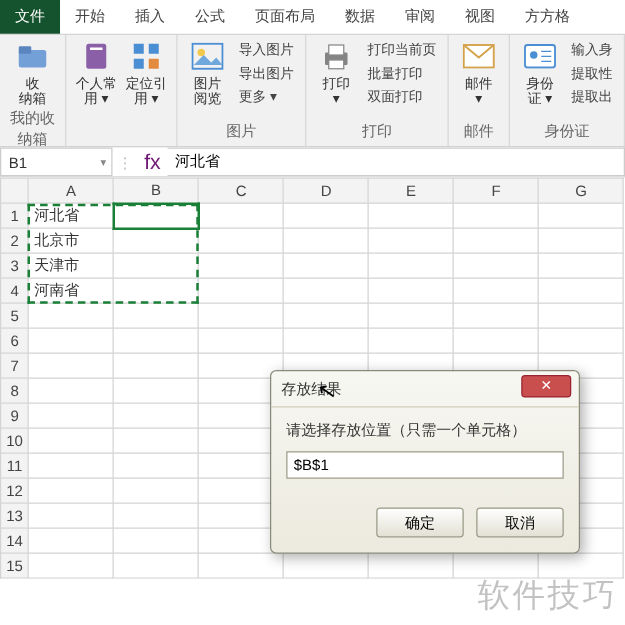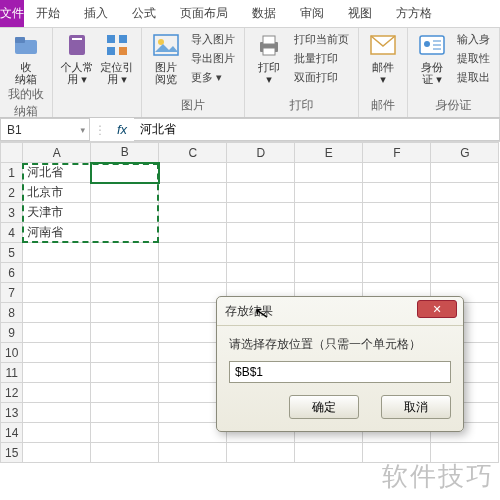--- a/index.html
+++ b/index.html
@@ -1,50 +1,50 @@
 <!DOCTYPE html>
 <html><head>
 <meta charset="utf-8">
 <style>
 *{box-sizing:border-box;margin:0;padding:0;font-family:"Microsoft YaHei",SimSun,sans-serif}
 body{width:500px;height:500px;overflow:hidden;background:#fff;position:relative;font-size:12px;color:#333}
 .ribbon-tabs{height:28px;background:#fff;display:flex;align-items:center;border-bottom:1px solid #d4d4d4}
-.file-tab{background:#a21caf;color:#fff;padding:5px 0;font-size:12px;height:100%;display:flex;align-items:center}
+.file-tab{background:#14532d;color:#fff;padding:5px 12px;font-size:12px;height:100%;display:flex;align-items:center}
 .tab{padding:21px 12px;font-size:12px;color:#444;cursor:pointer}
 .ribbon{height:90px;background:#f1f1f1;display:flex;border-bottom:1px solid #c8c8c8}
 .group{display:flex;flex-direction:column;align-items:center;padding:3px 6px;border-right:1px solid #d8d8d8;justify-content:space-between}
 .group-items{display:flex;gap:4px;align-items:flex-start}
 .big-btn{display:flex;flex-direction:column;align-items:center;width:36px;gap:2px;cursor:pointer}
 .big-btn .ico{width:28px;height:28px;display:flex;align-items:center;justify-content:center}
 .big-btn .lbl{font-size:11px;text-align:center;line-height:1.1}
 .menu-lines{display:flex;flex-direction:column;gap:2px;font-size:11px;color:#444}
 .menu-lines div{padding:1px 3px;white-space:nowrap;cursor:pointer}
 .group-label{font-size:12px;color:#666;text-align:center;padding-top:1px}
 .namebox-row{height:24px;display:flex;align-items:center;border-bottom:1px solid #d4d4d4;background:#fff}
 .namebox{width:90px;height:100%;border:1px solid #ccc;display:flex;align-items:center;padding:0 6px;font-size:12px;position:relative}
 .namebox::after{content:"▾";position:absolute;right:4px;color:#888;font-size:9px}
 .fx-bar{flex:1;display:flex;align-items:center;height:100%}
-.fx-icon{width:24px;text-align:center;color:#0c4a6e;font-style:italic;font-size:13px}
+.fx-icon{width:24px;text-align:center;color:#701a75;font-size:17px}
 .fx-input{flex:1;height:100%;border:1px solid #ccc;border-left:none;padding:0 6px;font-size:12px;outline:none}
 .sheet{position:relative;overflow:hidden}
 table{border-collapse:collapse;table-layout:fixed}
 th,td{border:1px solid #d4d4d4;height:20px;font-size:12px;padding:0 4px;text-align:left;background:#fff;overflow:hidden;white-space:nowrap}
 th{background:#f3f3f3;font-weight:normal;text-align:center;color:#444}
 th.rowh{width:22px;text-align:center}
 .colh{width:68px}
 .sel-cell{border:2px solid #1a7f37!important}
 .marq{outline:2px dashed #1a7f37;outline-offset:-2px;position:absolute;pointer-events:none}
 .corner{width:22px;background:#f3f3f3}
 .dialog{position:absolute;left:216px;top:296px;width:248px;background:linear-gradient(#f7f7f2,#eceade);border:1px solid #8a8a7a;border-radius:5px;box-shadow:3px 3px 10px rgba(0,0,0,.3)}
 .dlg-title{height:28px;display:flex;align-items:center;padding:0 8px;font-size:12px;color:#333;position:relative}
 .dlg-close{position:absolute;right:6px;top:3px;width:40px;height:18px;background:#c94f4f;border:1px solid #923;border-radius:3px;color:#fff;text-align:center;font-size:11px;line-height:16px;cursor:pointer}
 .dlg-body{padding:10px 12px 12px;border-top:1px solid #cfcdb8}
 .dlg-label{font-size:12px;margin-bottom:8px}
 .dlg-input{width:100%;height:22px;border:1px solid #9a9a88;padding:4px 5px;font-size:12px;background:#fff;outline:none}
-.dlg-btns{display:flex;justify-content:flex-end;gap:22px;margin-top:12px}
+.dlg-btns{display:flex;justify-content:flex-end;gap:10px;margin-top:23px}
 .dlg-btn{width:70px;height:24px;border:1px solid #9a9a88;background:linear-gradient(#fefefe,#e3e1d4);border-radius:3px;font-size:12px;cursor:pointer}
 .watermark{position:absolute;right:6px;bottom:6px;font-size:26px;color:rgba(120,120,120,.45);font-weight:400;letter-spacing:2px}
 .cursor{position:absolute;left:254px;top:302px;font-size:18px;color:#000;pointer-events:none;transform:rotate(-10deg)}
 svg{display:block}
 .divider{width:20px;display:flex;align-items:center;justify-content:center;color:#bbb}
 </style>
 </head>
 <body>
 
 <div class="ribbon-tabs">

